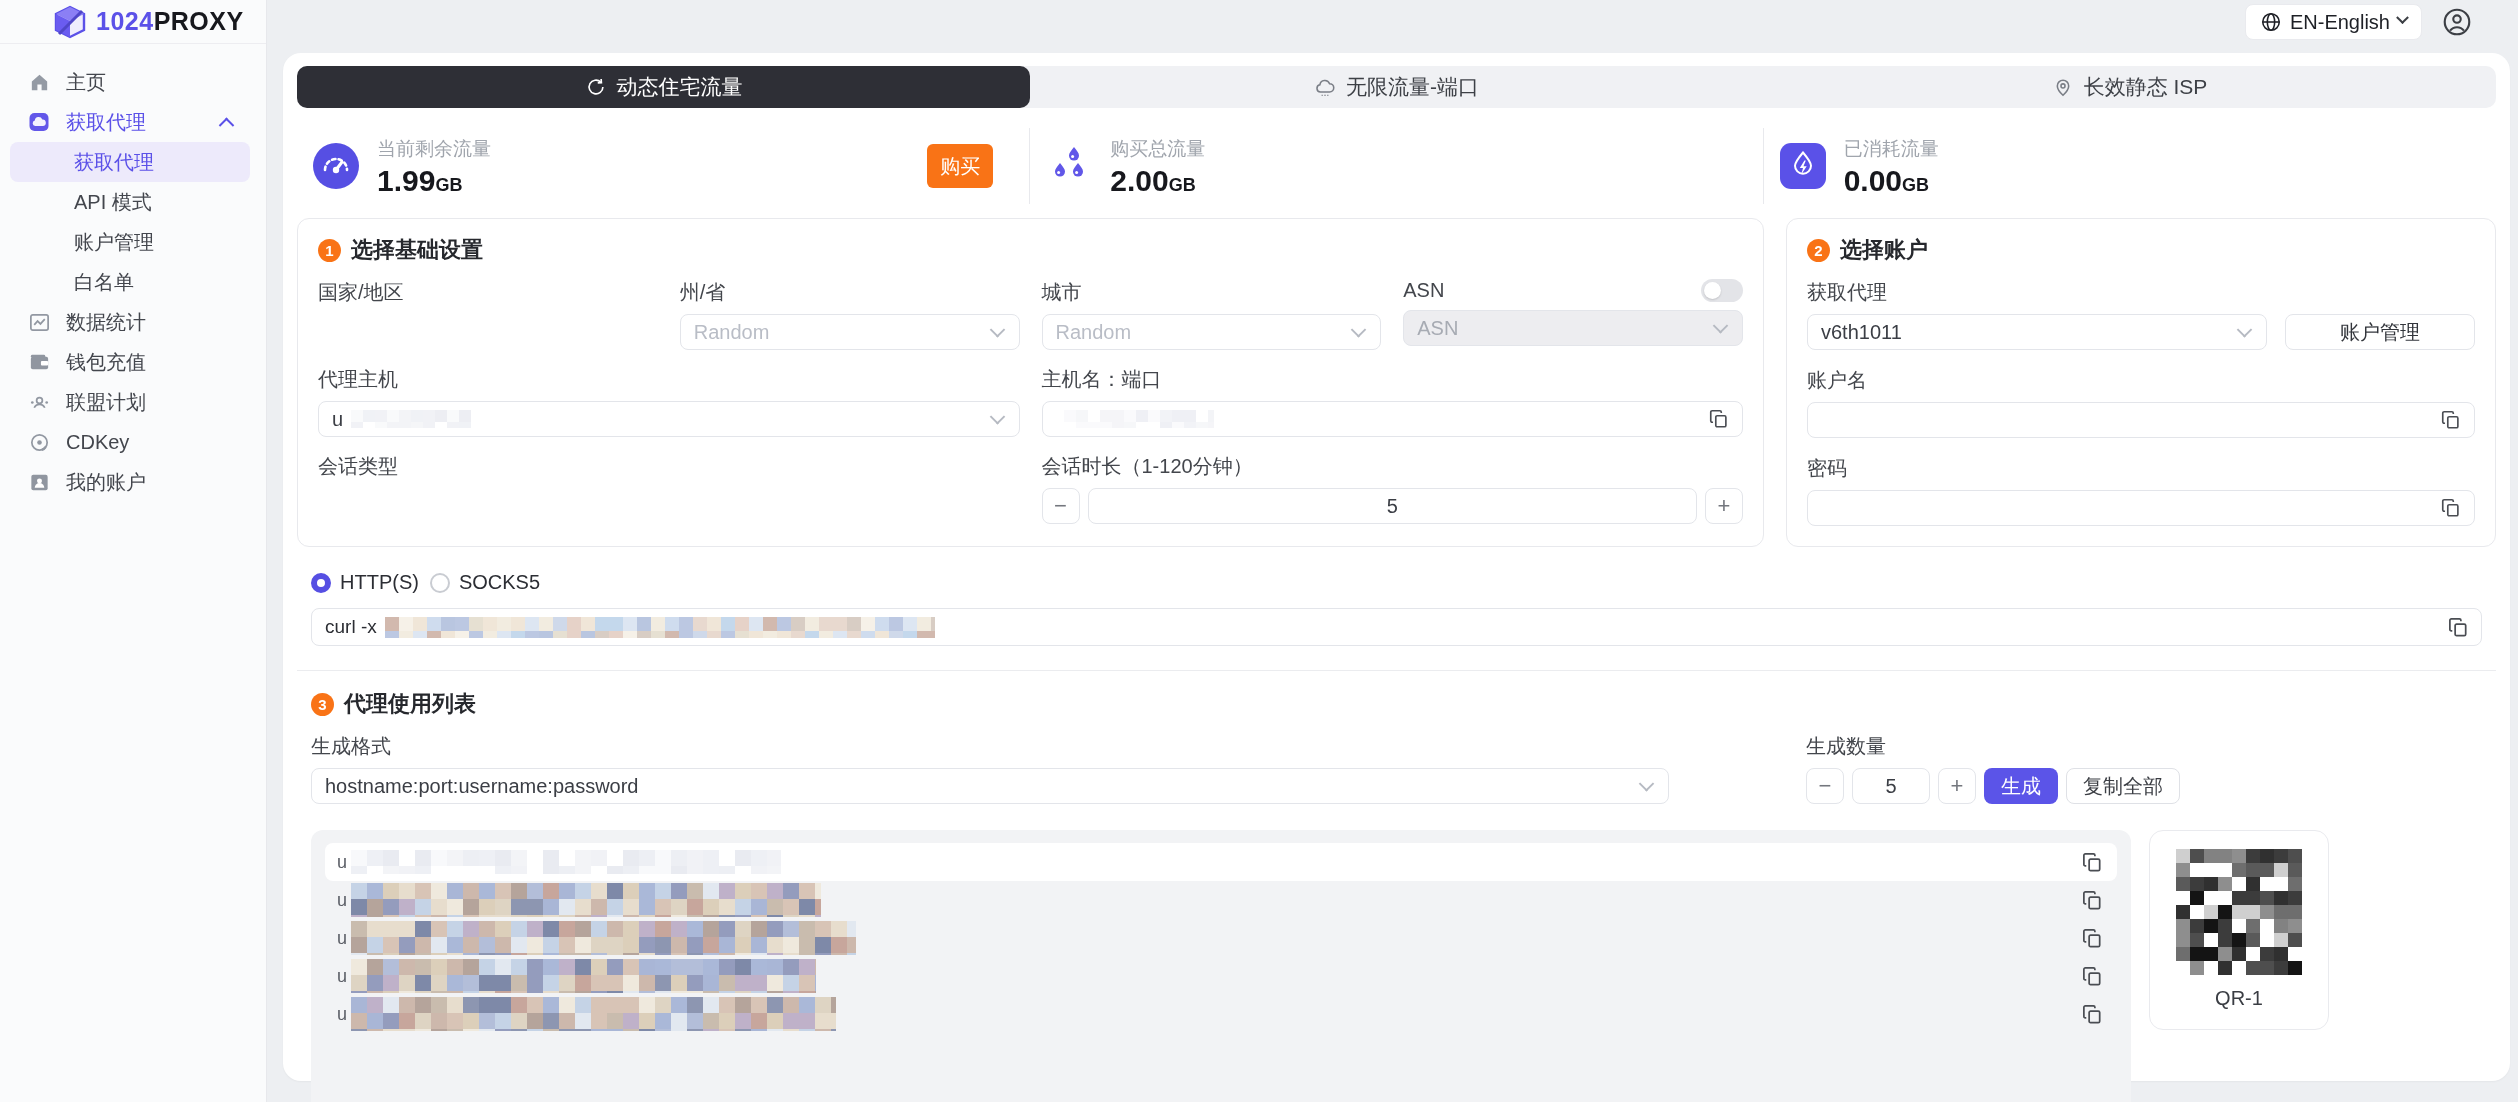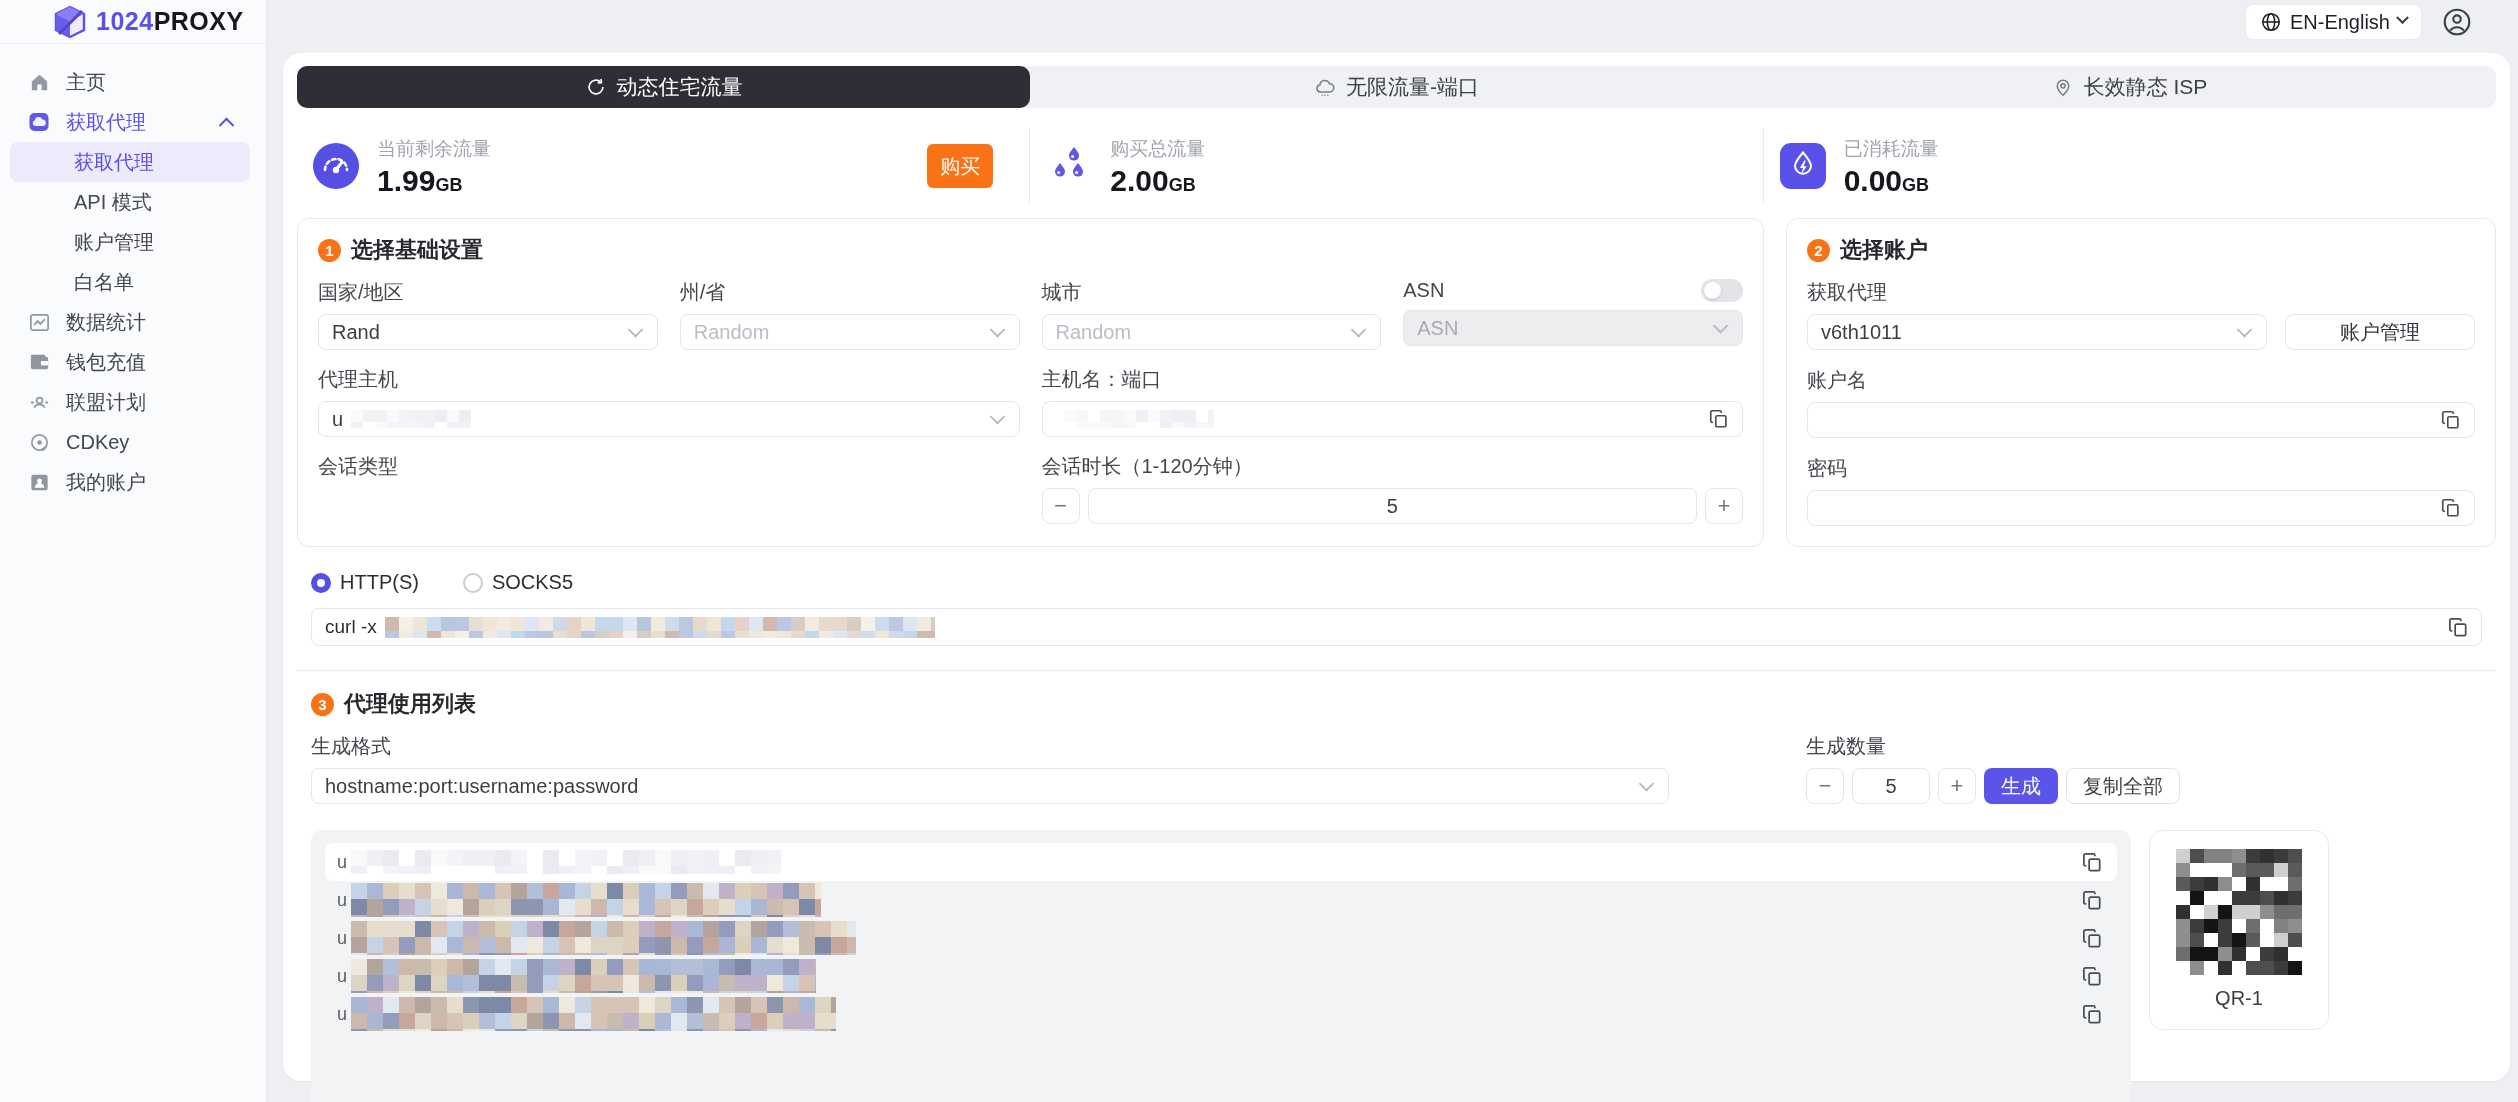--- a/index.html
+++ b/index.html
@@ -65,21 +65,21 @@
   .copy-btn { position:absolute; right:10px; top:50%; transform:translateY(-50%); width:26px; height:26px; background:none; border:none; padding:0; cursor:pointer; display:flex; align-items:center; justify-content:center; }
   .toggle { margin-left:auto; width:42px; height:23px; border-radius:12px; background:#e3e4e8; position:relative; cursor:pointer; flex:none; }
   .toggle::after { content:''; position:absolute; left:3px; top:3px; width:17px; height:17px; border-radius:50%; background:#fff; box-shadow:0 1px 2px rgba(0,0,0,.15); }
   .stepper { display:flex; gap:8px; }
   .step-btn { width:38px; height:36px; border:1px solid #e3e5ea; background:#fff; border-radius:8px; font-size:22px; color:#74777e; cursor:pointer; display:flex; align-items:center; justify-content:center; flex:none; }
   .step-input { flex:1; border:1px solid #e3e5ea; border-radius:8px; display:flex; align-items:center; justify-content:center; font-size:20px; color:#3b3e45; }
   .acct-row { display:flex; gap:18px; }
   .manage-btn { width:190px; height:36px; background:#fff; border:1px solid #e3e5ea; border-radius:8px; font-size:20px; color:#33363c; cursor:pointer; flex:none; }
 
   
-  .proto-row { display:flex; align-items:flex-start; gap:44px; margin:24px 0 0 14px; }
+  .proto-row { display:flex; align-items:flex-start; gap:11px; margin:24px 0 0 14px; }
   .radio-opt { display:flex; align-items:center; gap:9px; font-size:20px; color:#2c2e34; cursor:pointer; }
   .radio { width:20px; height:20px; border-radius:50%; background:#fff; flex:none; }
   .radio.on { border:6px solid #564fe3; }
   .radio.off { border:2px solid #c9ccd2; }
   .curl-row { margin:14px 14px 0 14px; }
   .curl-input { position:relative; border:1px solid #e3e5ea; border-radius:8px; height:38px; display:flex; align-items:center; padding:0 46px 0 13px; font-size:19px; color:#2c2e34; }
   .divider { border:none; border-top:1px solid #ebecef; margin:24px 0 0 0; }
 
   
   .gen-sec { margin:18px 14px 0 14px; }
@@ -300,23 +300,20 @@
     <div class="boxes">
       <div class="box box-left">
         <div class="sec-title">
           <span class="badge">1</span>
           <span>选择基础设置</span>
         </div>
         <div class="grid4">
           <div>
             <div class="f-label">
                 <span>国家/地区</span>
-              </div>
-            <div class="sel">
-                <span>Rand</span>
               </div>
           </div>
           <div>
             <div class="f-label">
                 <span>州/省</span>
               </div>
             <div class="sel ph">
                 <span>Random</span>
               </div>
           </div>

